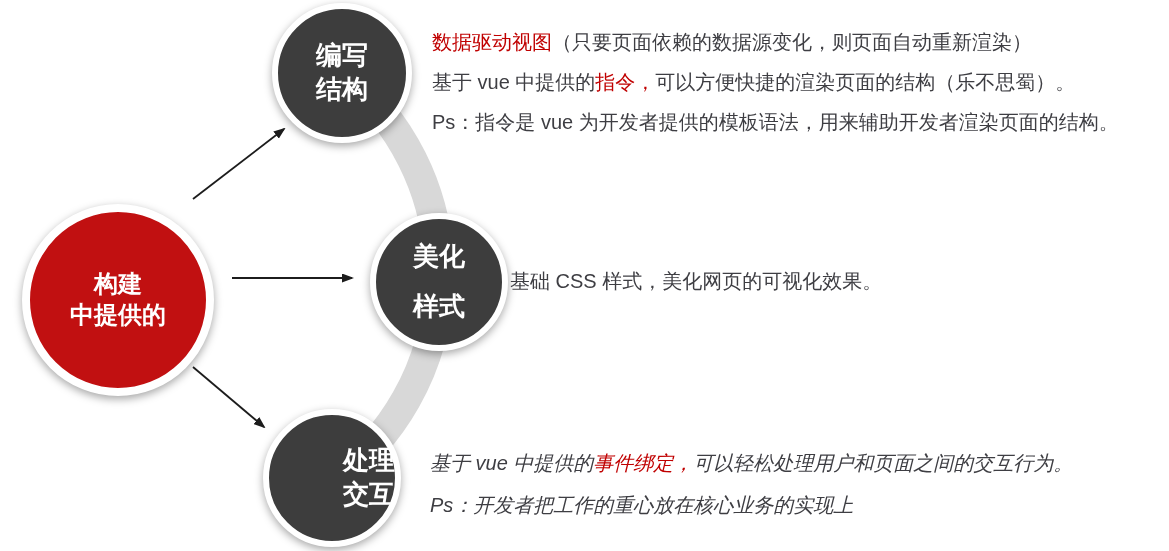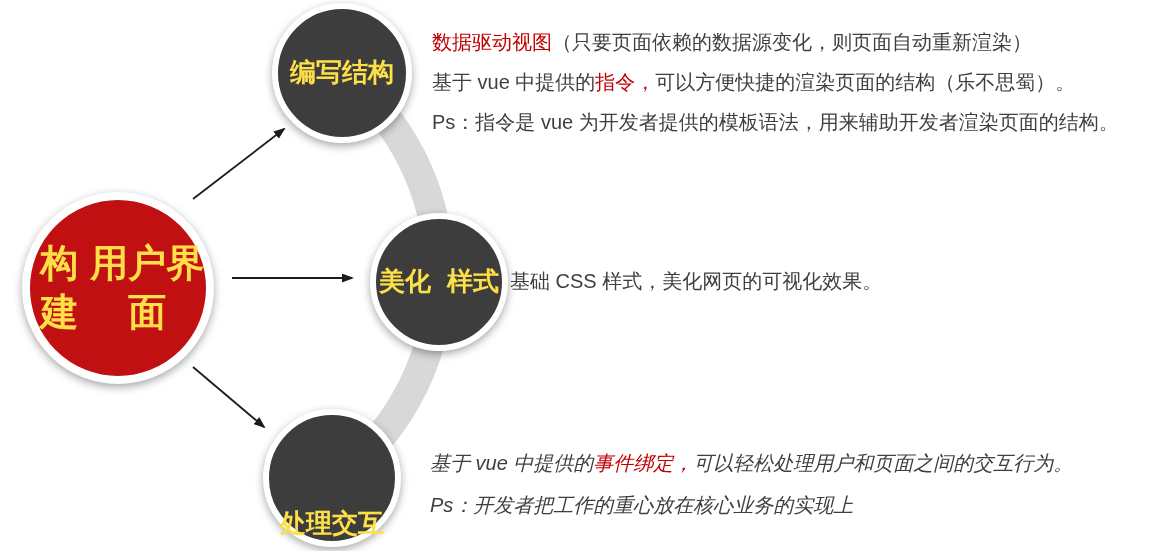--- a/index.html
+++ b/index.html
@@ -3,28 +3,28 @@
 <meta charset="utf-8">
 <style>
   html,body{margin:0;padding:0;background:#fff;}
   .canvas{
     position:relative;width:1169px;height:551px;background:#fff;overflow:hidden;
     font-family:"Liberation Sans","DejaVu Sans",sans-serif;
   }
   .underlay{position:absolute;left:0;top:0;}
   .node{
     position:absolute;border-radius:50%;box-sizing:border-box;
-    display:flex;align-items:center;justify-content:center;
-    color:#fde047;font-weight:bold;text-align:center;
+    display:flex;flex-direction:column;align-items:center;justify-content:center;
+    color:#ffffff;font-weight:bold;text-align:center;
     box-shadow:0 3px 9px rgba(0,0,0,0.35);
   }
   .node.main{
-    left:22px;top:192px;width:192px;height:192px;
+    left:22px;top:204px;width:192px;height:192px;
     background:var(--primary-red,#C11011);border:8px solid #fff;
-    font-size:38px;line-height:1.28;
+    font-size:24px;line-height:1.28;
   }
   .node.sub{
     background:var(--dark-circle,#3D3D3D);border:6px solid #fff;
     font-size:26px;line-height:1.3;
   }
   .node.sub.n1{left:272px;top:3px;width:140px;height:140px;}
   .node.sub.n2{left:370px;top:213px;width:138px;height:138px;gap:16px;}
   .node.sub.n3{left:263px;top:409px;width:138px;height:138px;align-items:flex-end;}
   .notes{
     position:absolute;font-size:20px;color:var(--text-dark,#3E3E43);
@@ -47,21 +47,21 @@
       </marker>
     </defs>
     <path d="M 342 73 A 256 256 0 0 1 332 482" fill="none" stroke="#D8D8D8" stroke-width="30"></path>
     <line x1="193" y1="199" x2="284" y2="129" stroke="#1C1C1C" stroke-width="1.8" marker-end="url(#arrowhead)"></line>
     <line x1="232" y1="278" x2="352" y2="278" stroke="#1C1C1C" stroke-width="1.8" marker-end="url(#arrowhead)"></line>
     <line x1="193" y1="367" x2="264" y2="427" stroke="#1C1C1C" stroke-width="1.8" marker-end="url(#arrowhead)"></line>
   </svg>
 
   <div class="node main">
     <span>构建</span>
-    <span>用户界面</span>
+    <span>中提供的</span>
   </div>
 
   <div class="node sub n1">
     <span>编写</span>
     <span>结构</span>
   </div>
 
   <div class="node sub n2">
     <span>美化</span>
     <span>样式</span>

